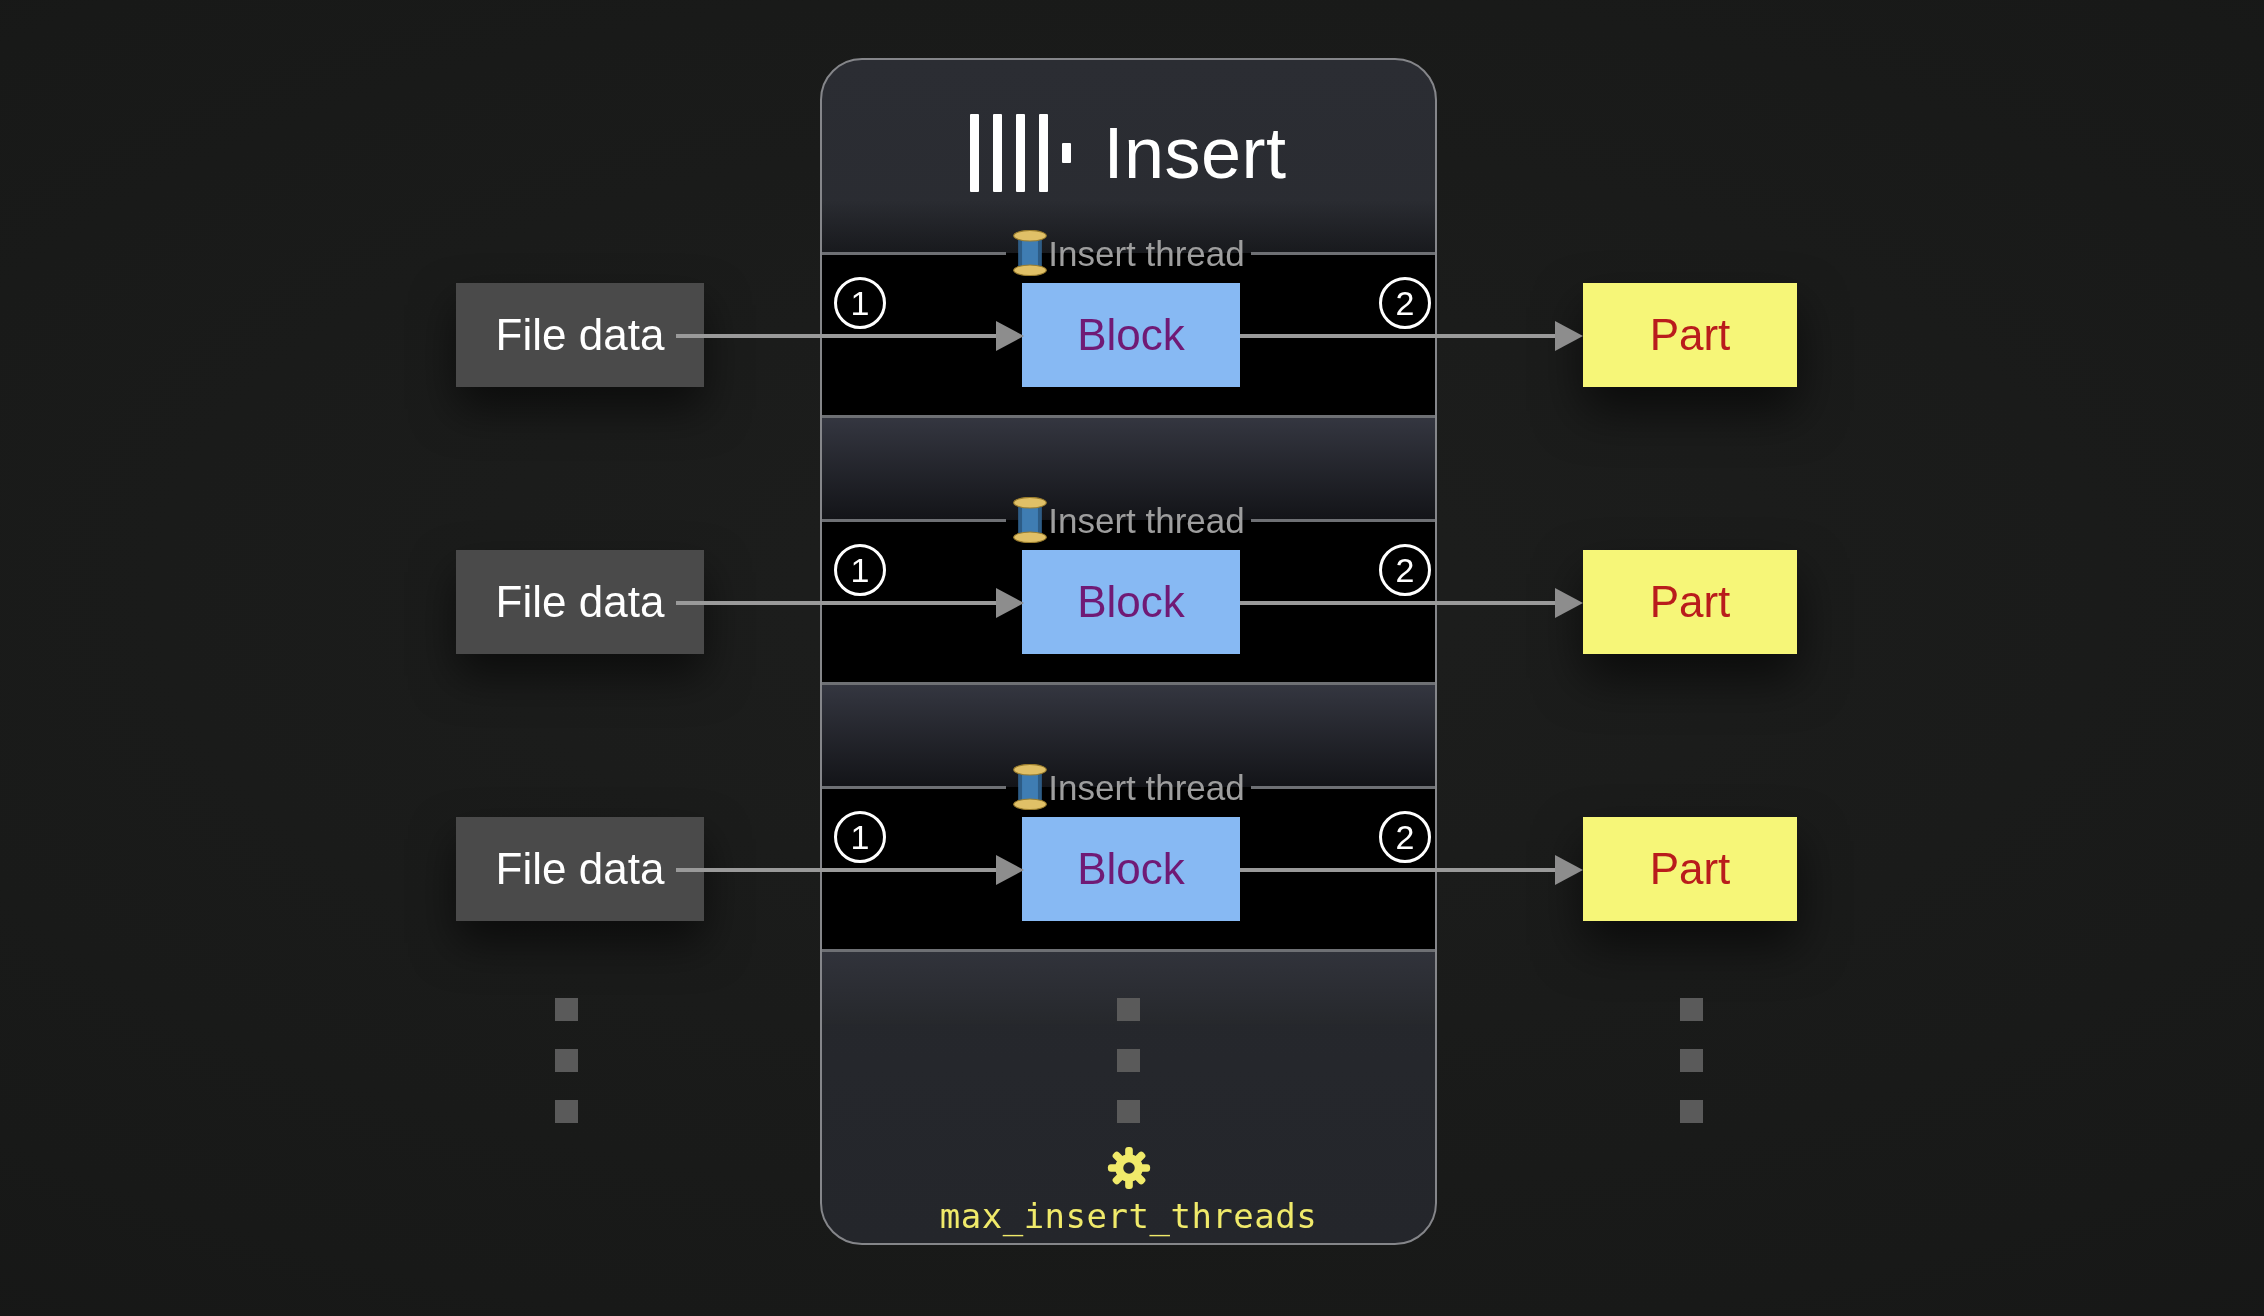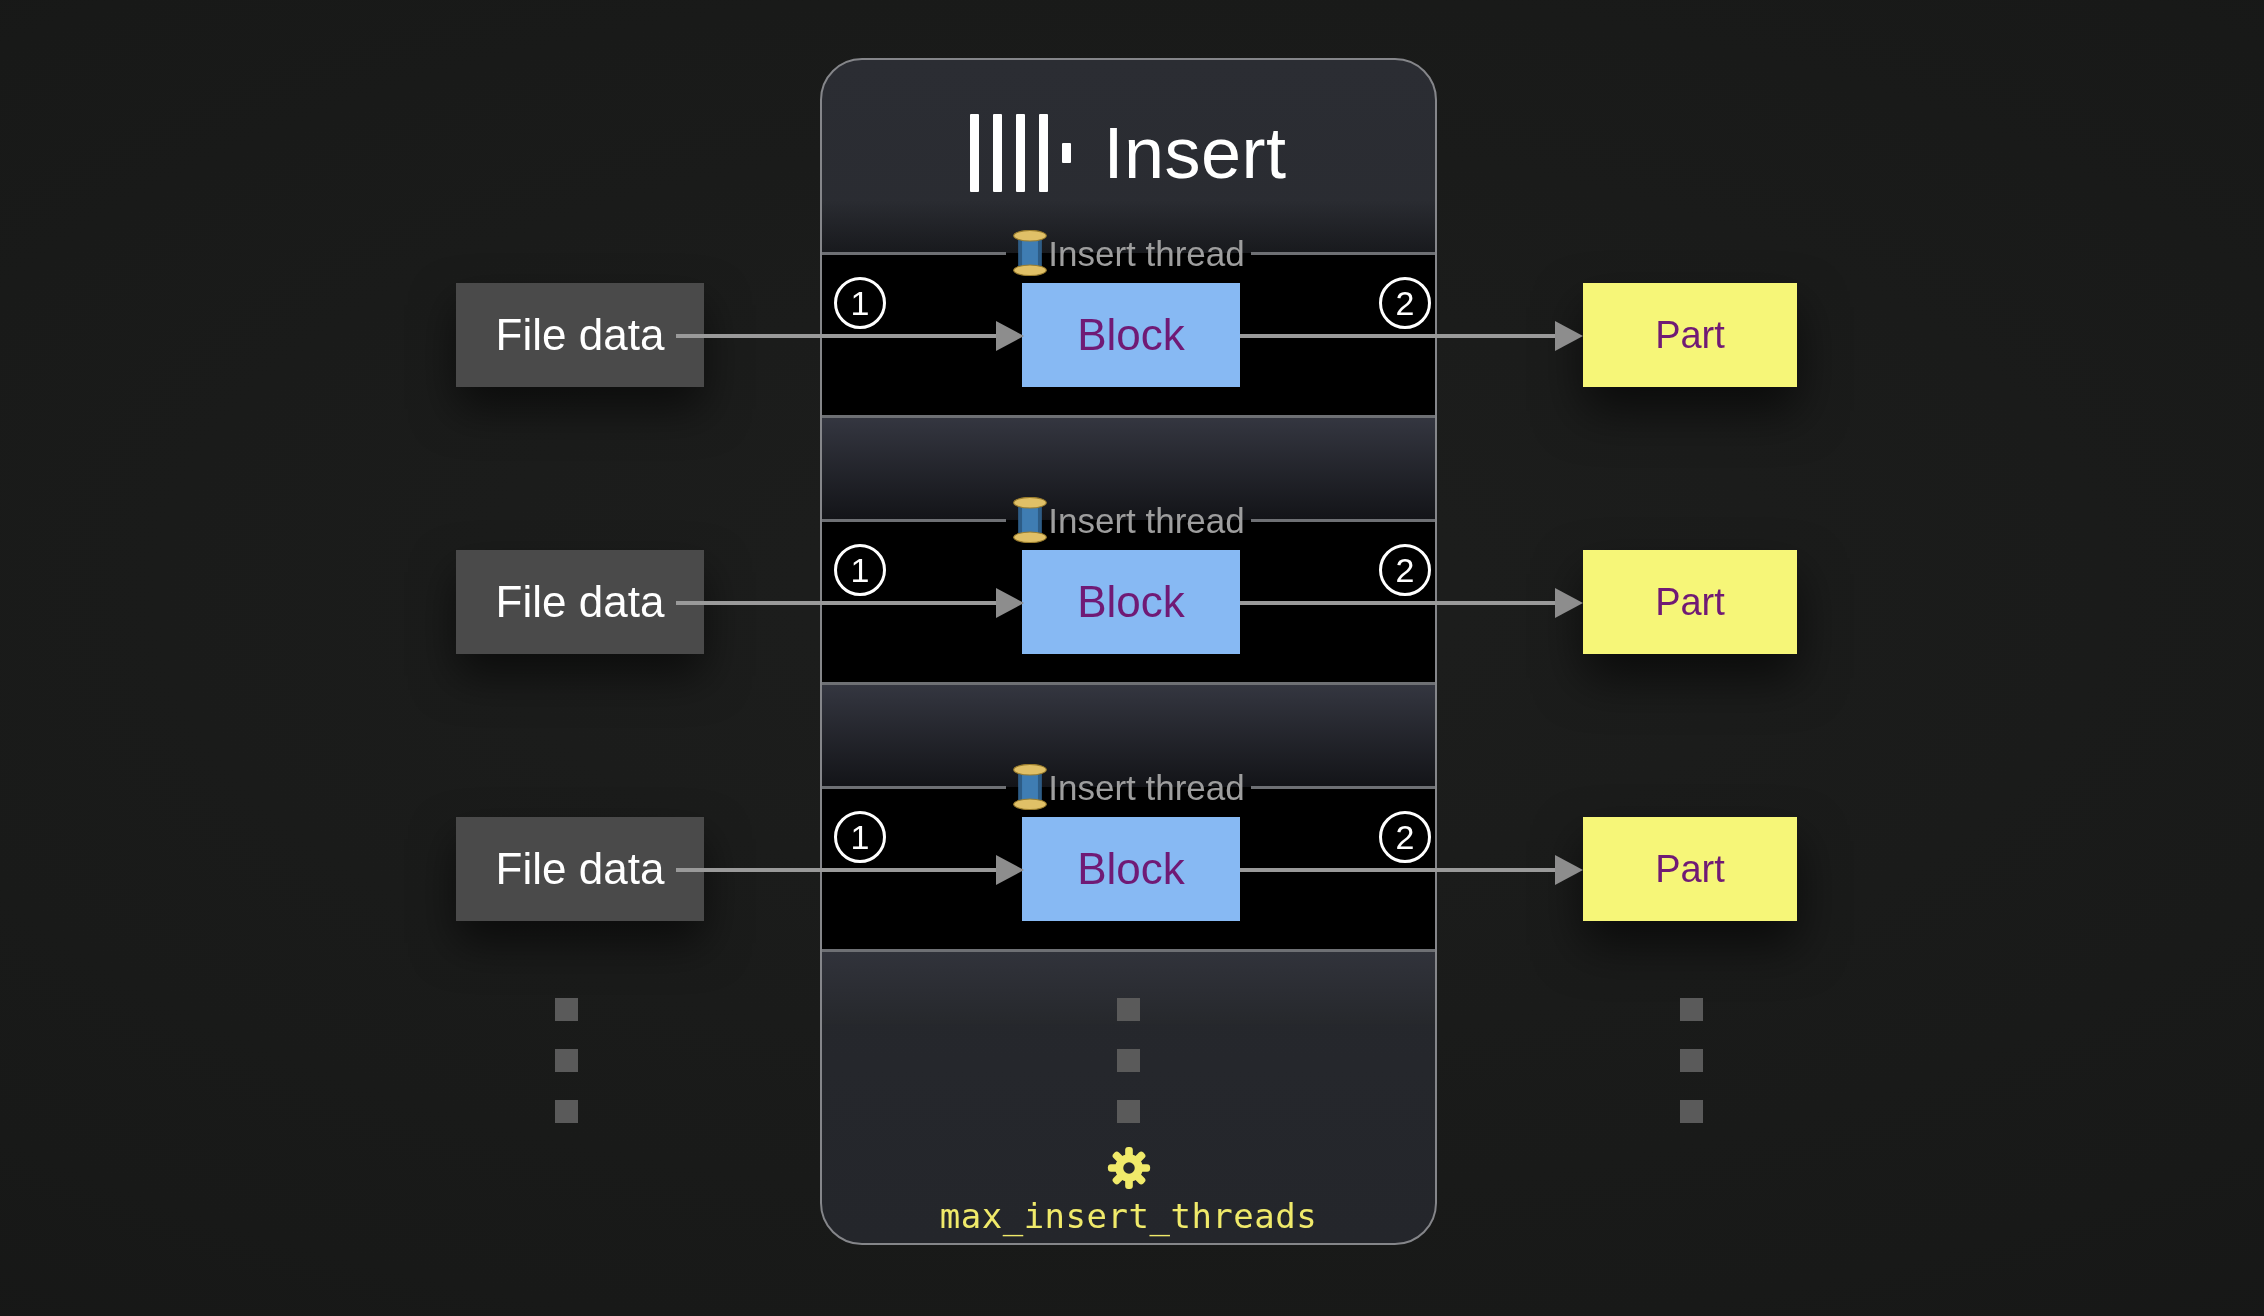--- a/index.html
+++ b/index.html
@@ -63,21 +63,21 @@
   }
   
   .file-box{
     position:absolute;left:456px;width:248px;height:104px;
     background:#4a4a4a;color:#ffffff;font-size:44px;
     display:flex;align-items:center;justify-content:center;
     box-shadow:0 22px 44px rgba(0,0,0,0.55);
   }
   .part-box{
     position:absolute;left:1583px;width:214px;height:104px;
-    background:#f6f678;color:#701a75;font-size:38px;
+    background:#f6f678;color:#b91c1c;font-size:44px;
     display:flex;align-items:center;justify-content:center;
     box-shadow:0 24px 48px rgba(0,0,0,0.6);
   }
   .y-row-1{top:283px;} .y-row-2{top:550px;} .y-row-3{top:817px;}
   
   .arrow{position:absolute;height:4px;background:#9a9a9a;}
   .arrow::after{
     content:"";position:absolute;left:100%;top:50%;transform:translateY(-50%);
     border-left:28px solid #8d8d8d;
     border-top:15px solid transparent;border-bottom:15px solid transparent;

